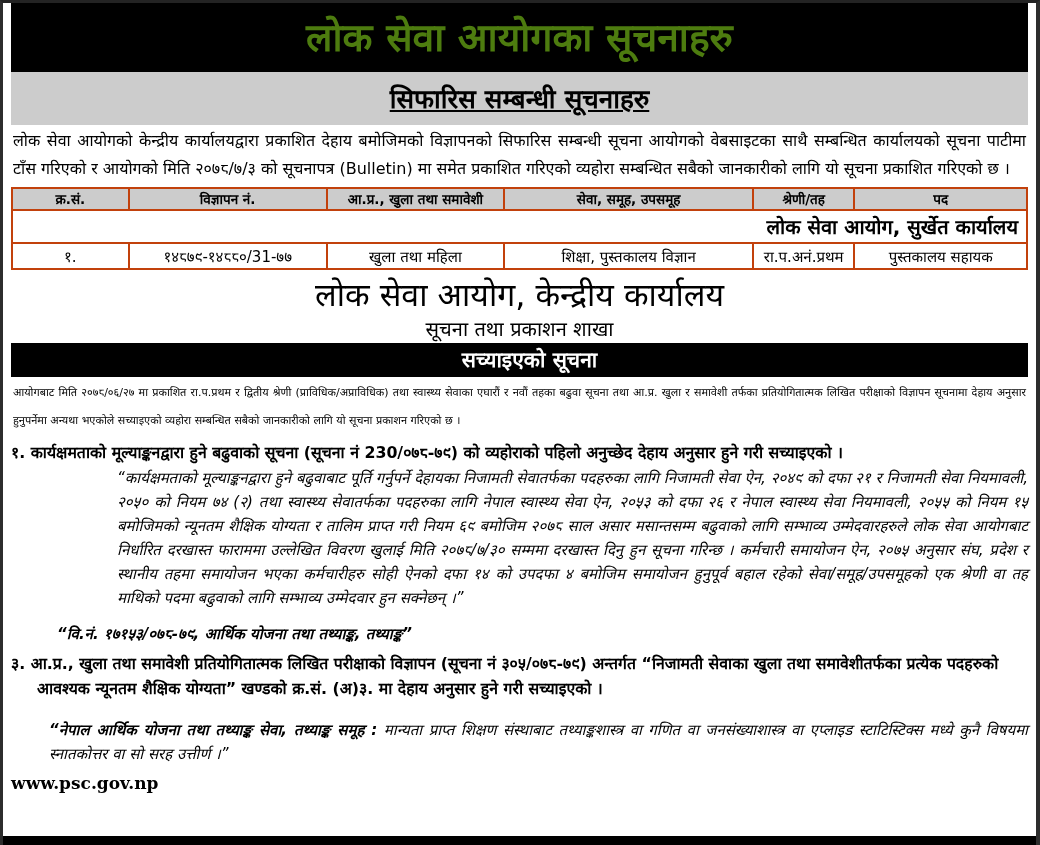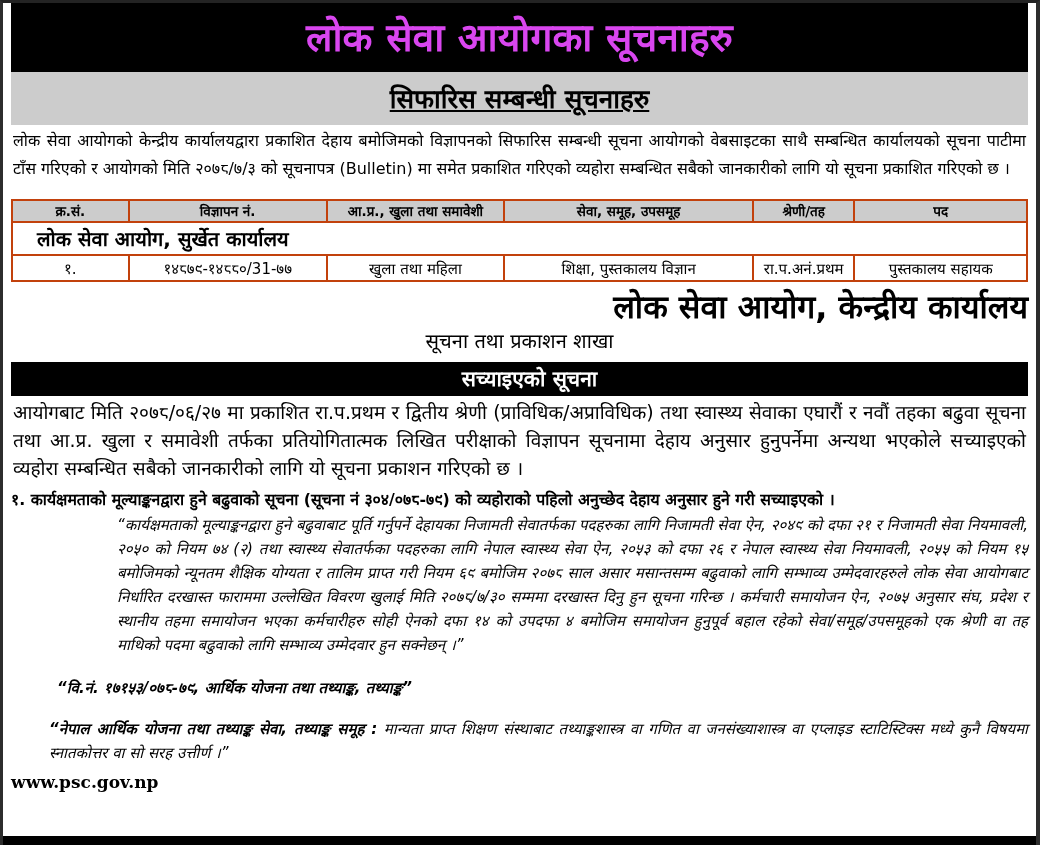--- a/index.html
+++ b/index.html
@@ -4,50 +4,50 @@
 <style>
   html,body{margin:0;padding:0;}
   body{
     width:1040px;height:845px;box-sizing:border-box;
     background:#ffffff;position:relative;overflow:hidden;
     border-left:3px solid #2d2d2d;border-top:3px solid #232323;border-right:4px solid #2d2d2d;
     font-family:"DejaVu Sans",sans-serif;color:#000;
   }
   .content{margin:0 8px;}
   .title-band{
-    background:#000;color:#d946ef;height:69px;line-height:69px;
+    background:#000;color:#4d7c0f;height:69px;line-height:69px;
     text-align:center;font-size:39px;font-weight:700;
   }
   .subtitle-band{
     background:#cccccc;height:53px;line-height:55px;
     text-align:center;font-size:26px;font-weight:700;
   }
   .subtitle-band span{text-decoration:underline;}
-  .intro{font-size:16px;line-height:28px;text-align:justify;margin:2px 2px 16px 2px;}
+  .intro{font-size:16px;line-height:28px;text-align:justify;margin:2px 2px 4px 2px;}
   table{width:100%;border-collapse:collapse;table-layout:fixed;}
   th,td{border:2px solid #c2410c;overflow:hidden;white-space:nowrap;}
   th{background:#cccccc;font-size:13.5px;padding:1px 2px;font-weight:700;}
   td{font-size:15px;text-align:center;padding:2px 2px;}
-  td.group-cell{text-align:left;font-size:20px;font-weight:700;padding:2px 24px;}
+  td.group-cell{text-align:right;font-size:20px;font-weight:700;padding:2px 8px;}
   .c1{width:11.5%}.c2{width:19.5%}.c3{width:17.5%}.c4{width:24.5%}.c5{width:10%}.c6{width:17%}
-  .org-heading{text-align:right;font-size:32px;font-weight:700;margin-top:4px;line-height:42px;}
+  .org-heading{text-align:center;font-size:32px;font-weight:400;margin-top:4px;line-height:42px;}
   .dept-heading{text-align:center;font-size:20px;font-weight:400;line-height:27px;}
   .black-band{
     background:#000;color:#fff;text-align:center;
-    font-size:21px;height:34px;line-height:34px;margin-top:7px;font-weight:700;padding-left:20px;
+    font-size:21px;height:34px;line-height:34px;margin-top:0;font-weight:700;padding-left:20px;
   }
   .notice-no{text-align:center;font-weight:700;font-size:16.5px;margin-top:4px;line-height:22px;}
-  .intro2{font-size:19px;line-height:28px;text-align:justify;margin:2px 2px 4px 2px;}
+  .intro2{font-size:11px;line-height:28px;text-align:justify;margin:2px 2px 4px 2px;}
   .item-heading{
     font-weight:700;font-size:15.8px;line-height:25px;margin-top:5px;
     padding-left:26px;text-indent:-26px;
   }
   .item-body{font-style:italic;font-size:15px;line-height:24px;text-align:justify;}
   .body1{margin-left:106px;margin-top:1px;}
-  .body2{margin-left:46px;margin-top:19px;}
+  .body2{margin-left:46px;margin-top:12px;}
   .body3{margin-left:38px;margin-top:17px;}
   .lead{font-weight:700;}
   .footer{
     font-family:"DejaVu Serif",serif;font-weight:700;font-size:17px;
     margin:6px 0 0 0;line-height:22px;
   }
   .bottom-bar{position:absolute;left:0;right:0;bottom:0;height:9px;background:#000;}
 </style>
 </head>
 <body>
@@ -98,29 +98,30 @@
 
   <div class="org-heading">लोक सेवा आयोग, केन्द्रीय कार्यालय</div>
   <div class="dept-heading">सूचना तथा प्रकाशन शाखा</div>
 
   <div class="black-band">सच्याइएको सूचना</div>
 
 
   <div class="intro2">आयोगबाट मिति २०७८/०६/२७ मा प्रकाशित रा.प.प्रथम र द्वितीय श्रेणी (प्राविधिक/अप्राविधिक) तथा स्वास्थ्य सेवाका एघारौं र नवौं तहका बढुवा सूचना तथा आ.प्र. खुला र समावेशी तर्फका प्रतियोगितात्मक लिखित परीक्षाको विज्ञापन सूचनामा देहाय अनुसार हुनुपर्नेमा अन्यथा भएकोले सच्याइएको व्यहोरा सम्बन्धित सबैको जानकारीको लागि यो सूचना प्रकाशन गरिएको छ ।</div>
 
   <div>
-    <div class="item-heading">१. कार्यक्षमताको मूल्याङ्कनद्वारा हुने बढुवाको सूचना (सूचना नं ३०४/०७८-७९) को व्यहोराको पहिलो अनुच्छेद देहाय अनुसार हुने गरी सच्याइएको ।</div>
+    <div class="item-heading">१. कार्यक्षमताको मूल्याङ्कनद्वारा हुने बढुवाको सूचना (सूचना नं 230/०७८-७९) को व्यहोराको पहिलो अनुच्छेद देहाय अनुसार हुने गरी सच्याइएको ।</div>
     <div class="item-body body1">“कार्यक्षमताको मूल्याङ्कनद्वारा हुने बढुवाबाट पूर्ति गर्नुपर्ने देहायका निजामती सेवातर्फका पदहरुका लागि निजामती सेवा ऐन, २०४९ को दफा २१ र निजामती सेवा नियमावली, २०५० को नियम ७४ (२) तथा स्वास्थ्य सेवातर्फका पदहरुका लागि नेपाल स्वास्थ्य सेवा ऐन, २०५३ को दफा २६ र नेपाल स्वास्थ्य सेवा नियमावली, २०५५ को नियम १५ बमोजिमको न्यूनतम शैक्षिक योग्यता र तालिम प्राप्त गरी नियम ६९ बमोजिम २०७८ साल असार मसान्तसम्म बढुवाको लागि सम्भाव्य उम्मेदवारहरुले लोक सेवा आयोगबाट निर्धारित दरखास्त फाराममा उल्लेखित विवरण खुलाई मिति २०७८/७/३० सम्ममा दरखास्त दिनु हुन सूचना गरिन्छ । कर्मचारी समायोजन ऐन, २०७५ अनुसार संघ, प्रदेश र स्थानीय तहमा समायोजन भएका कर्मचारीहरु सोही ऐनको दफा १४ को उपदफा ४ बमोजिम समायोजन हुनुपूर्व बहाल रहेको सेवा/समूह/उपसमूहको एक श्रेणी वा तह माथिको पदमा बढुवाको लागि सम्भाव्य उम्मेदवार हुन सक्नेछन् ।”</div>
   </div>
 
   <div>
     <div class="item-body body2 lead">“वि.नं. १७१५३/०७८-७९,  आर्थिक योजना तथा तथ्याङ्क, तथ्याङ्क”</div>
   </div>
 
   <div>
+    <div class="item-heading">३. आ.प्र., खुला तथा समावेशी प्रतियोगितात्मक लिखित परीक्षाको विज्ञापन (सूचना नं ३०५/०७८-७९) अन्तर्गत “निजामती सेवाका खुला तथा समावेशीतर्फका प्रत्येक पदहरुको आवश्यक न्यूनतम शैक्षिक योग्यता” खण्डको क्र.सं. (अ)३. मा देहाय अनुसार हुने गरी सच्याइएको ।</div>
     <div class="item-body body3">
       <span class="lead">“नेपाल आर्थिक योजना तथा तथ्याङ्क सेवा, तथ्याङ्क समूह :</span><span> मान्यता प्राप्त शिक्षण संस्थाबाट तथ्याङ्कशास्त्र वा गणित वा जनसंख्याशास्त्र वा एप्लाइड स्टाटिस्टिक्स मध्ये कुनै विषयमा स्नातकोत्तर वा सो सरह उत्तीर्ण ।”</span>
     </div>
   </div>
 
   <div class="footer">www.psc.gov.np</div>
 
 </div>
 
 <div class="bottom-bar"></div>

